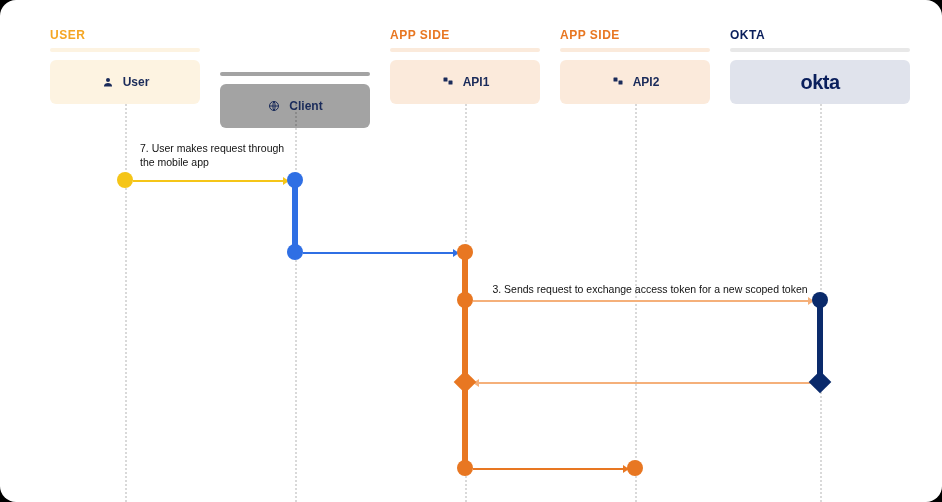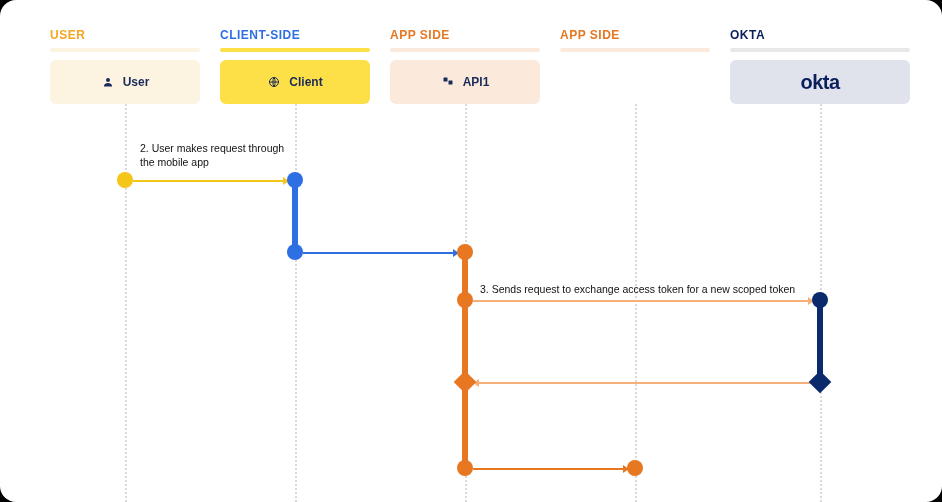--- a/index.html
+++ b/index.html
@@ -90,24 +90,25 @@
     width: 0; height: 0;
     border-top: 4px solid transparent;
     border-bottom: 4px solid transparent;
     transform: translateY(-3px);
   }
   .msg-label {
     position: absolute;
     font-size: 10.5px;
     line-height: 1.35;
     color: #111;
+    text-align: center;
     font-weight: 500;
   }
   .bg-yellow-faint { background: #fdf3e1; }
-  .bg-blue-faint { background: #fde047; }
+  .bg-blue-faint { background: #a3a3a3; margin-top: 24px; }
   .bg-orange-faint { background: #fbeadb; text-align: center; }
   .bg-navy-faint { background: #e0e3ec; }
   .bg-gray-faint { background: #e8e8e8; }
   .fill-yellow { background: #f5c518; }
   .fill-blue { background: #2f6fe4; }
   .fill-orange { background: #e87722; }
   .fill-navy { background: #0a2a6b; }
   .stroke-yellow { background: #f5c518; }
   .stroke-blue { background: #2f6fe4; }
   .stroke-orange { background: #f5b07a; }
@@ -123,21 +124,20 @@
   <div class="lane-box bg-yellow-faint" style="left:50px">
     <span class="icon">
       <svg viewBox="0 0 24 24" width="12" height="12" fill="#1a2b5a">
           <circle cx="12" cy="8" r="4"></circle>
           <path d="M4 20c0-4 4-6 8-6s8 2 8 6v1H4z"></path>
         </svg>
     </span>
     <span>User</span>
   </div>
 
-  <div class="lane-header" style="left:220px;color:#2f6fe4">CLIENT-SIDE</div>
   <div class="lane-rule bg-blue-faint" style="left:220px"></div>
   <div class="lane-box bg-blue-faint" style="left:220px">
     <span class="icon">
       <svg viewBox="0 0 24 24" width="12" height="12" fill="none" stroke="#1a2b5a" stroke-width="2">
           <circle cx="12" cy="12" r="9"></circle>
           <path d="M3 12h18M12 3c3 3 3 15 0 18M12 3c-3 3-3 15 0 18"></path>
         </svg>
     </span>
     <span>Client</span>
   </div>
@@ -149,38 +149,47 @@
       <svg viewBox="0 0 24 24" width="12" height="12" fill="#1a2b5a">
           <rect x="3" y="3" width="8" height="8" rx="1"></rect>
           <rect x="13" y="9" width="8" height="8" rx="1"></rect>
         </svg>
     </span>
     <span>API1</span>
   </div>
 
   <div class="lane-header" style="left:560px;color:#e87722">APP SIDE</div>
   <div class="lane-rule bg-orange-faint" style="left:560px"></div>
+  <div class="lane-box bg-orange-faint" style="left:560px">
+    <span class="icon">
+      <svg viewBox="0 0 24 24" width="12" height="12" fill="#1a2b5a">
+          <rect x="3" y="3" width="8" height="8" rx="1"></rect>
+          <rect x="13" y="9" width="8" height="8" rx="1"></rect>
+        </svg>
+    </span>
+    <span>API2</span>
+  </div>
 
   <div class="lane-header" style="left:730px;color:#0a1f5c;width:180px">OKTA</div>
   <div class="lane-rule bg-gray-faint" style="left:730px;width:180px"></div>
   <div class="lane-box bg-navy-faint" style="left:730px;width:180px">
     <span class="okta-logo">okta</span>
   </div>
 
   <div class="lifeline" style="left:125px"></div>
   <div class="lifeline" style="left:295px"></div>
   <div class="lifeline" style="left:465px"></div>
   <div class="lifeline" style="left:635px"></div>
   <div class="lifeline" style="left:820px"></div>
 
   <div class="activation fill-blue" style="left:295px;top:180px;height:72px"></div>
   <div class="activation fill-orange" style="left:465px;top:252px;height:216px"></div>
   <div class="activation fill-navy" style="left:820px;top:300px;height:82px"></div>
 
-  <div class="msg-label" style="left:140px;top:141px;width:150px;text-align:left">2. User makes request through the mobile app</div>
+  <div class="msg-label" style="left:140px;top:141px;width:150px;text-align:left">7. User makes request through the mobile app</div>
   <div class="msg-line stroke-yellow" style="left:133px;top:180px;width:154px;height:1.5px"></div>
   <div class="msg-arrow" style="left:283px;top:180px;border-left:6px solid #f5c518"></div>
   <div class="node fill-yellow" style="left:125px;top:180px"></div>
   <div class="node fill-blue" style="left:295px;top:180px"></div>
 
   <div class="msg-line stroke-blue" style="left:303px;top:252px;width:154px;height:1.5px"></div>
   <div class="msg-arrow" style="left:453px;top:252px;border-left:6px solid #2f6fe4"></div>
   <div class="node fill-blue" style="left:295px;top:252px"></div>
   <div class="node fill-orange" style="left:465px;top:252px"></div>
 

